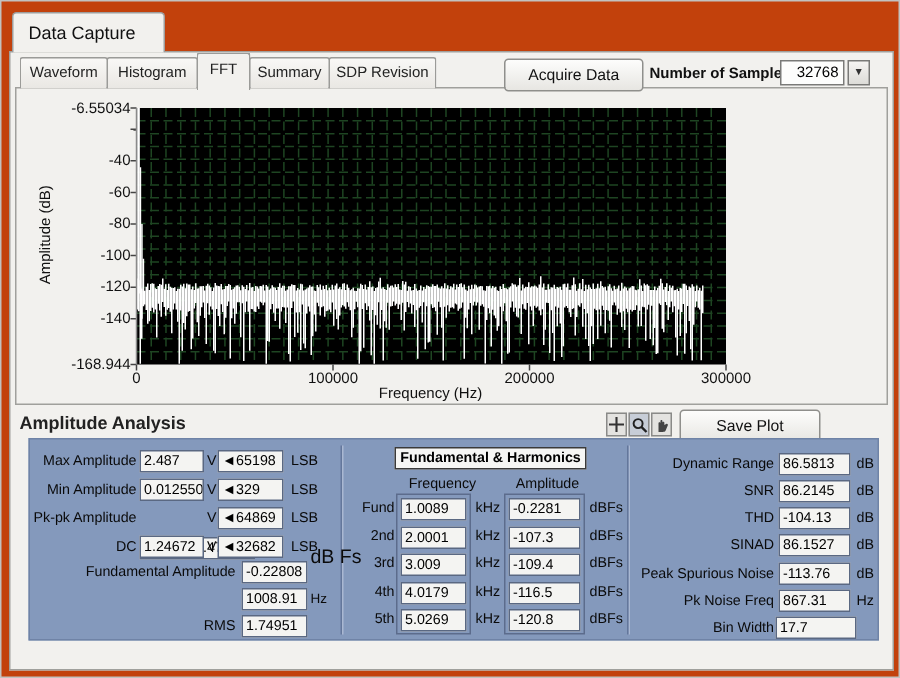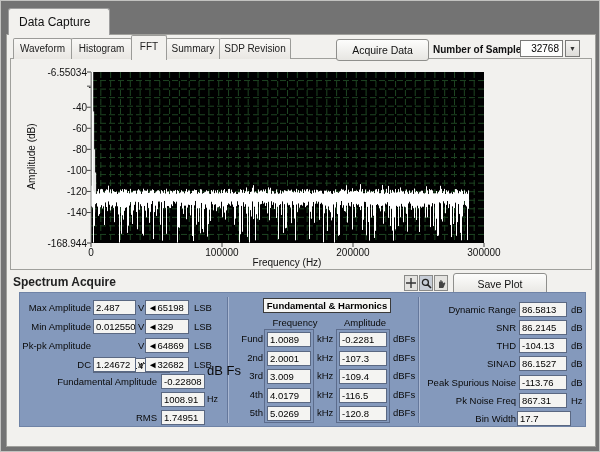--- a/index.html
+++ b/index.html
@@ -1,16 +1,16 @@
 <!DOCTYPE html>
 <html><head>
 <meta charset="utf-8">
 <style>
   html,body{margin:0;padding:0;background:#fff;font-family:"Liberation Sans",sans-serif;}
-  #screen{position:relative;width:600px;height:452px;background:#737373;border:1px solid #c2c2c0;box-sizing:border-box;overflow:hidden;}
+  #screen{position:relative;width:600px;height:452px;background:#c2410c;border:1px solid #c2c2c0;box-sizing:border-box;overflow:hidden;}
   .t{position:absolute;white-space:nowrap;}
   .lbl{font-size:9.5px;color:#0a0a0a;}
   .rt{text-align:right;}
   .fld{position:absolute;height:13px;background:#f4f4f2;border:1px solid #5a6882;font-size:9.5px;line-height:13px;color:#000;padding:0 2px;overflow:hidden;white-space:nowrap;box-sizing:content-box;}
   .btn{position:absolute;display:flex;align-items:center;justify-content:center;background:linear-gradient(#fdfdfc,#e7e6e2);border:1px solid #8f8f8c;border-radius:3px;font-size:10.5px;color:#111;cursor:default;}
   .tab{position:absolute;top:37px;height:20px;line-height:20px;text-align:center;font-size:10px;background:linear-gradient(#f9f8f6,#e9e7e3);border:1px solid #9b9b98;border-bottom:none;border-radius:2px 2px 0 0;color:#222;z-index:2;}
   .tab.active{top:34px;height:24px;line-height:22px;background:#f2f1ee;z-index:4;}
   .pane{position:absolute;border:1px solid #a0a09c;background:#f2f1ee;box-sizing:border-box;}
   .tick{font-size:10px;color:#111;}
   .toolbtn{position:absolute;top:274px;width:14px;height:16px;border:1px solid #8a8a88;background:#e4e3e0;display:flex;align-items:center;justify-content:center;box-sizing:border-box;}
@@ -516,21 +516,21 @@
       <line x1="9.6216721" y1="105.5081840017646" x2="9.6216721" y2="137.0980872036507" stroke="#ffffff" stroke-width="1"></line>
       <line x1="5" y1="5" x2="5" y2="176" stroke="#8a8a8a" stroke-width="1"></line>
     </svg>
 
   <div class="t tick" style="left:60px;top:246px;width:60px;text-align:center;z-index:2;">0</div>
   <div class="t tick" style="left:191px;top:246px;width:60px;text-align:center;z-index:2;">100000</div>
   <div class="t tick" style="left:322px;top:246px;width:60px;text-align:center;z-index:2;">200000</div>
   <div class="t tick" style="left:453px;top:246px;width:60px;text-align:center;z-index:2;">300000</div>
   <div class="t tick" style="left:206px;top:256px;width:160px;text-align:center;z-index:2;">Frequency (Hz)</div>
 
-  <span class="t" style="left:12px;top:274px;font-size:12px;font-weight:bold;color:#222;z-index:2;">Spectrum Acquire</span>
+  <span class="t" style="left:12px;top:274px;font-size:12px;font-weight:bold;color:#222;z-index:2;">Amplitude Analysis</span>
 
   <div class="toolbtn" style="left:403px;z-index:2;">
     <svg width="10" height="10" viewBox="0 0 10 10">
         <path d="M5 0v10M0 5h10" stroke="#333" stroke-width="1.4" fill="none"></path>
       </svg>
   </div>
   <div class="toolbtn" style="left:418px;background:#c7cdd7;z-index:2;">
     <svg width="11" height="11" viewBox="0 0 11 11">
         <circle cx="4.4" cy="4.4" r="3" stroke="#222" stroke-width="1.3" fill="none"></circle>
         <path d="M6.6 6.6L10 10" stroke="#222" stroke-width="1.6"></path>

